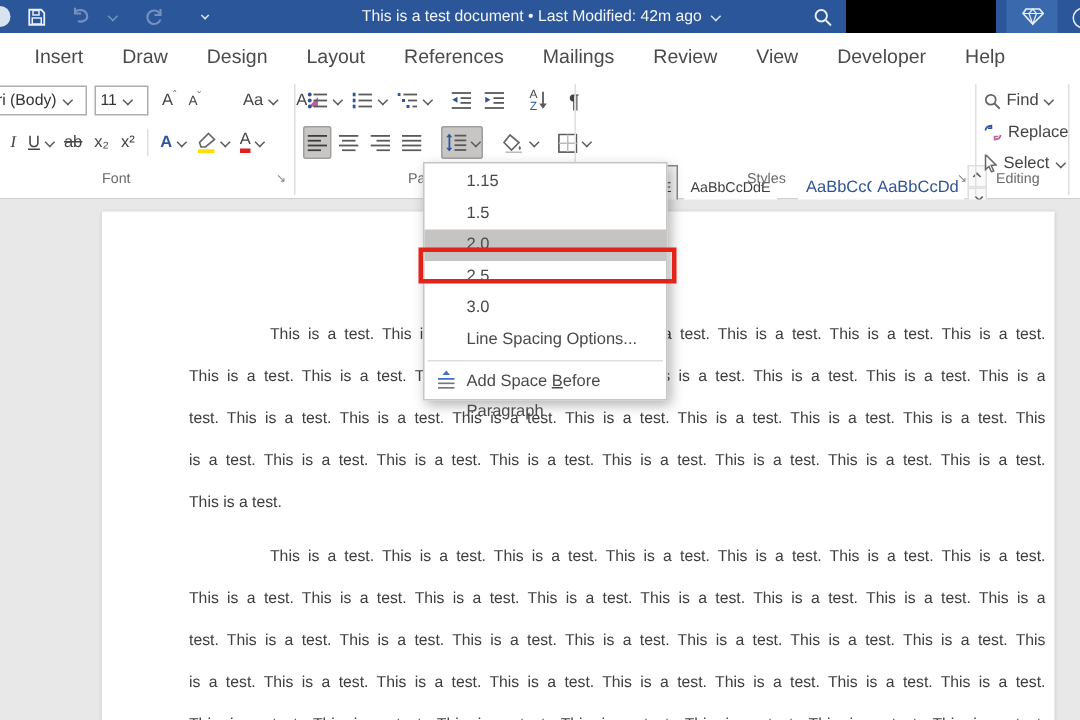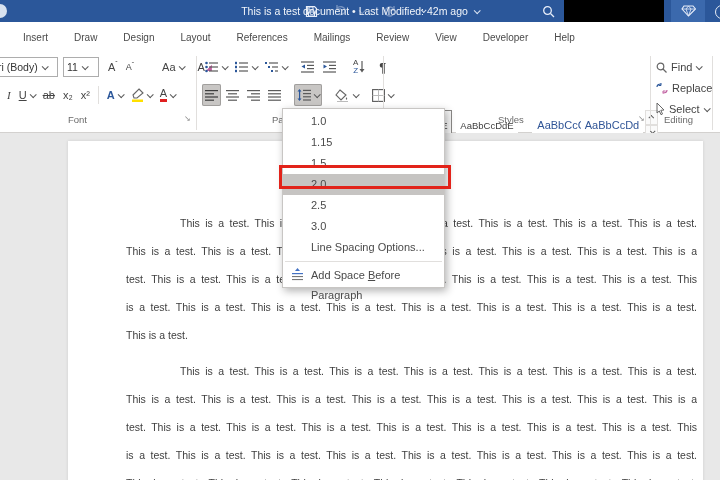--- a/index.html
+++ b/index.html
@@ -1,21 +1,21 @@
 <!DOCTYPE html>
 <html><head>
 <meta charset="utf-8">
 <style>
   * { margin:0; padding:0; box-sizing:border-box; }
   html,body { width:720px; height:480px; overflow:hidden;
     font-family:"Liberation Sans", sans-serif; background:#e8e8e8; }
 
   
   #titlebar { position:absolute; left:0; top:0; width:720px; height:22px;
-    background:#2b579a; display:flex; align-items:center; color:#fff;justify-content:center; }
+    background:#2b579a; display:flex; align-items:center; color:#fff; }
   .qa-icon { width:20px; height:22px; display:flex; align-items:center; justify-content:center; }
   #autosave-stub { position:absolute; left:-9px; top:4px; width:16px; height:14px;
     border-radius:8px; background:#d8e2f0; }
   .tb-dis { opacity:.45; }
   #title-text { position:absolute; left:0; right:0; top:0; height:22px;
     display:flex; align-items:center; justify-content:center;
     font-size:10.5px; color:#f2f5fa; pointer-events:none; }
   #title-text .chev { margin-left:6px; border-color:#dbe4f2; }
   #search-btn { position:absolute; right:158px; top:0; width:28px; height:22px;
     display:flex; align-items:center; justify-content:center; }
@@ -26,21 +26,21 @@
     border:1.5px solid #e6ecf5; border-radius:50%; }
 
   
   .chev { display:inline-block; width:5px; height:5px;
     border-right:1.2px solid #5a5a5a; border-bottom:1.2px solid #5a5a5a;
     transform:rotate(45deg) translateY(-1px); }
 
   
   #tabrow { position:absolute; left:0; top:22px; width:720px; height:30px;
     background:#fff; display:flex; align-items:center; padding-left:10px; }
-  .tab { font-size:10px; color:#4a4a4a; padding:0 13px; height:30px;
+  .tab { font-size:13px; color:#4a4a4a; padding:0 13px; height:30px;
     display:flex; align-items:center; }
 
   
   #ribbon { position:absolute; left:0; top:52px; width:720px; height:81px;
     background:#fff; border-bottom:1px solid #d3d1cf; }
   .vdiv { position:absolute; top:4px; width:1px; height:74px; background:#e1dfdd; }
   .grp-label { position:absolute; top:62px; font-size:9.5px; color:#6a6a6a; }
   .launcher { position:absolute; top:62px; font-size:8px; color:#8a8a8a; }
   .rbtn { display:inline-flex; align-items:center; justify-content:center;
     height:22px; padding:0 3px; font-size:11px; color:#444; border-radius:2px; }
@@ -425,21 +425,20 @@
       <div class="line indent">This is a test. This is a test. This is a test. This is a test. This is a test. This is a test. This is a test.</div>
       <div class="line">This is a test. This is a test. This is a test. This is a test. This is a test. This is a test. This is a test. This is a</div>
       <div class="line">test. This is a test. This is a test. This is a test. This is a test. This is a test. This is a test. This is a test. This</div>
       <div class="line">is a test. This is a test. This is a test. This is a test. This is a test. This is a test. This is a test. This is a test.</div>
       <div class="line">This is a test. This is a test. This is a test. This is a test. This is a test. This is a test. This is a test.</div>
     </div>
   </div>
 </div>
 
 <div id="ls-menu">
-  <div class="mi">1.0</div>
   <div class="mi">1.15</div>
   <div class="mi">1.5</div>
   <div class="mi hl">2.0</div>
   <div class="mi">2.5</div>
   <div class="mi">3.0</div>
   <div class="mi">Line Spacing Options...</div>
   <div class="mi-sep"></div>
   <div class="mi" style="height:20px; line-height:20px">
     <span class="mi-ic">
       <svg width="13" height="13" viewBox="0 0 13 13">

